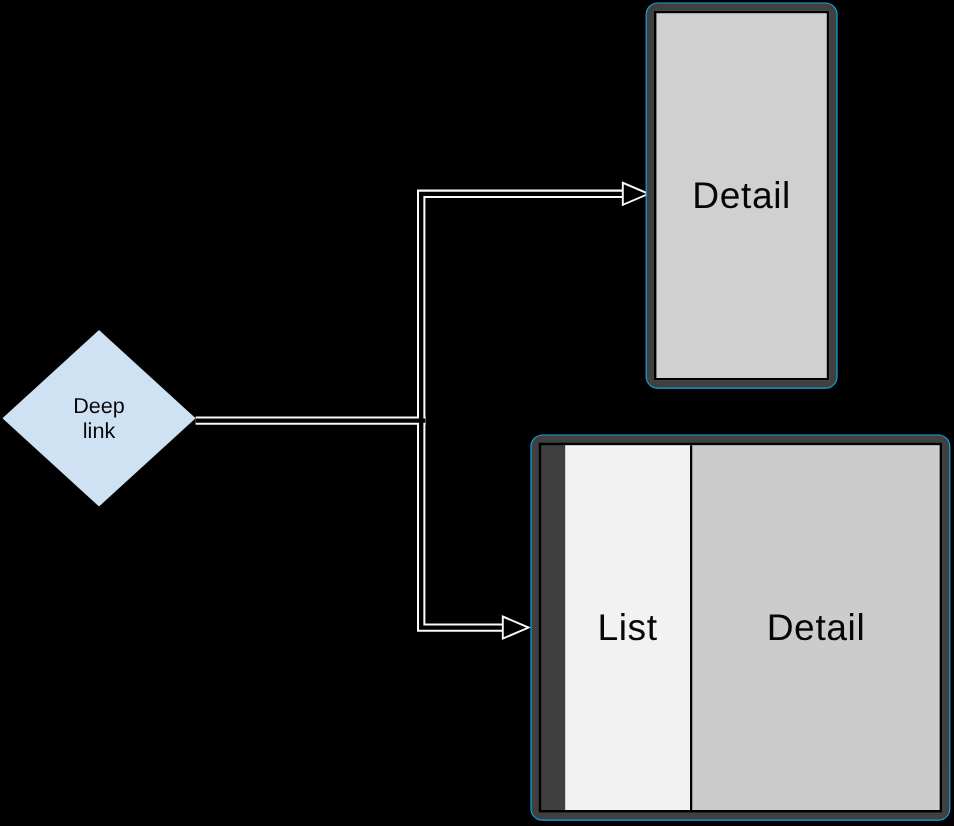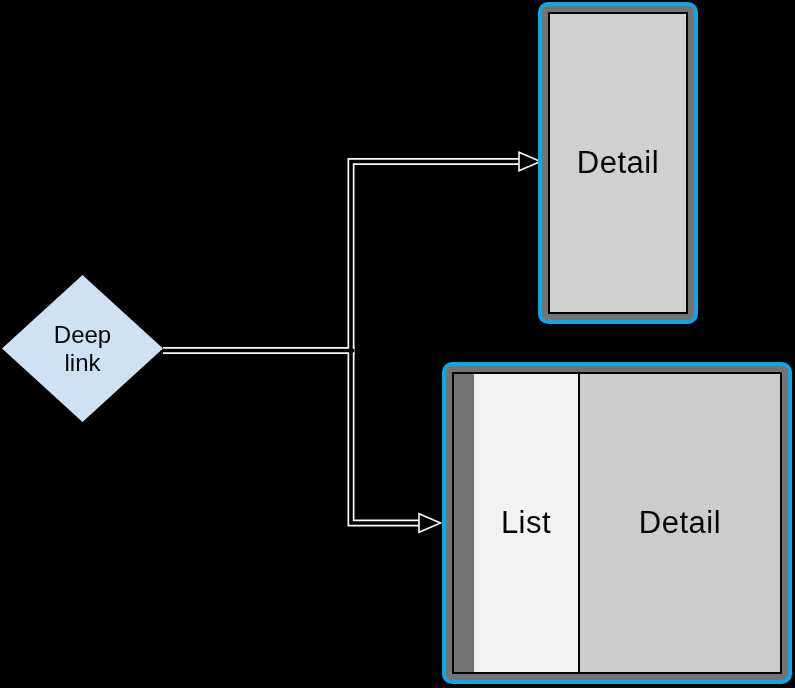--- a/index.html
+++ b/index.html
@@ -26,31 +26,31 @@
     position: absolute;
     left: 2px; top: 275px;
     width: 161px; height: 147px;
     background: #cfe2f3;
     clip-path: polygon(50% 0%, 100% 50%, 50% 100%, 0% 50%);
     display: flex;
     align-items: center;
     justify-content: center;
   }
   .diamond .label {
-    font-size: 24px;
+    font-size: 18px;
     line-height: 1.16;
     color: #060606;
     text-align: center;
     white-space: pre-line;
   }
   
   .screen {
     position: absolute;
-    background: #737373;
-    border: 4px solid #0ea5e9;
+    background: #404040;
+    border: 1px solid #0ea5e9;
     border-radius: 10px;
     box-sizing: border-box;
   }
   .screen-detail {
     left: 538px; top: 2px;
     width: 160px; height: 322px;
   }
   .screen-listdetail {
     left: 442px; top: 362px;
     width: 350px; height: 322px;

